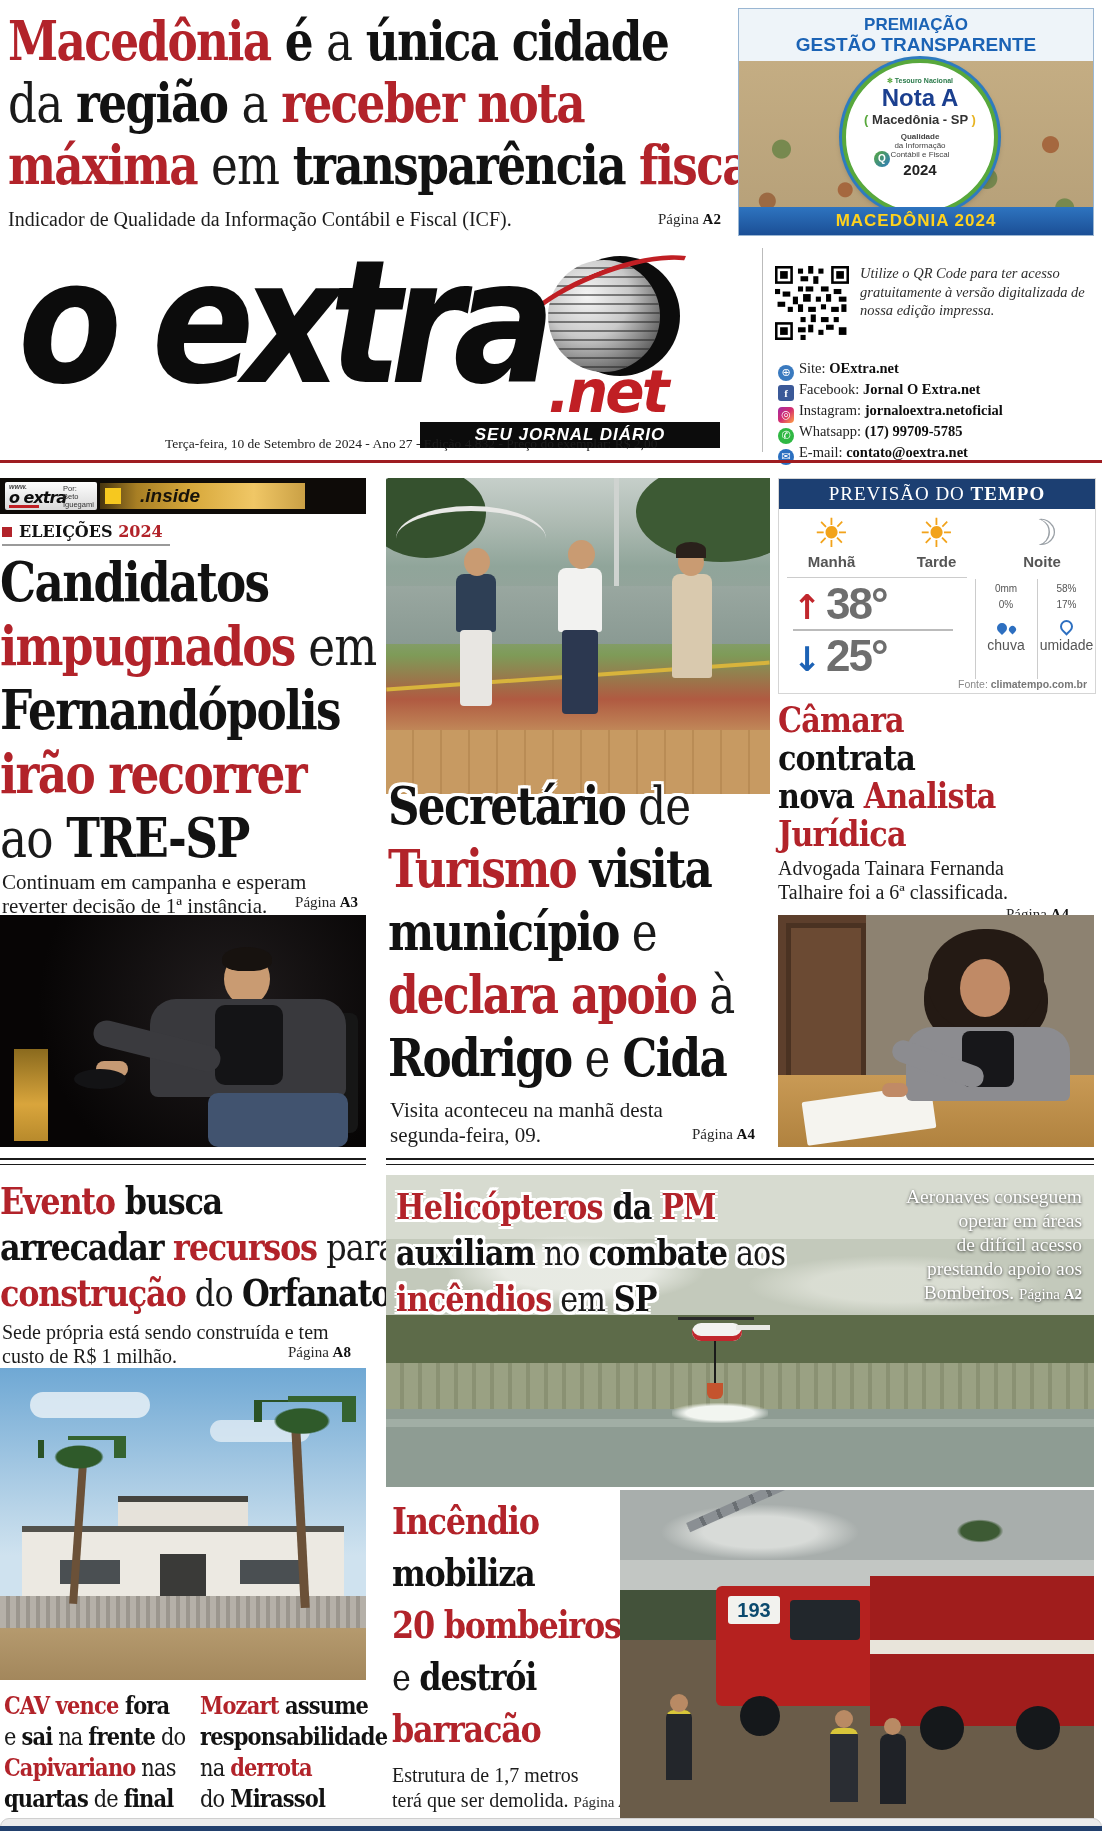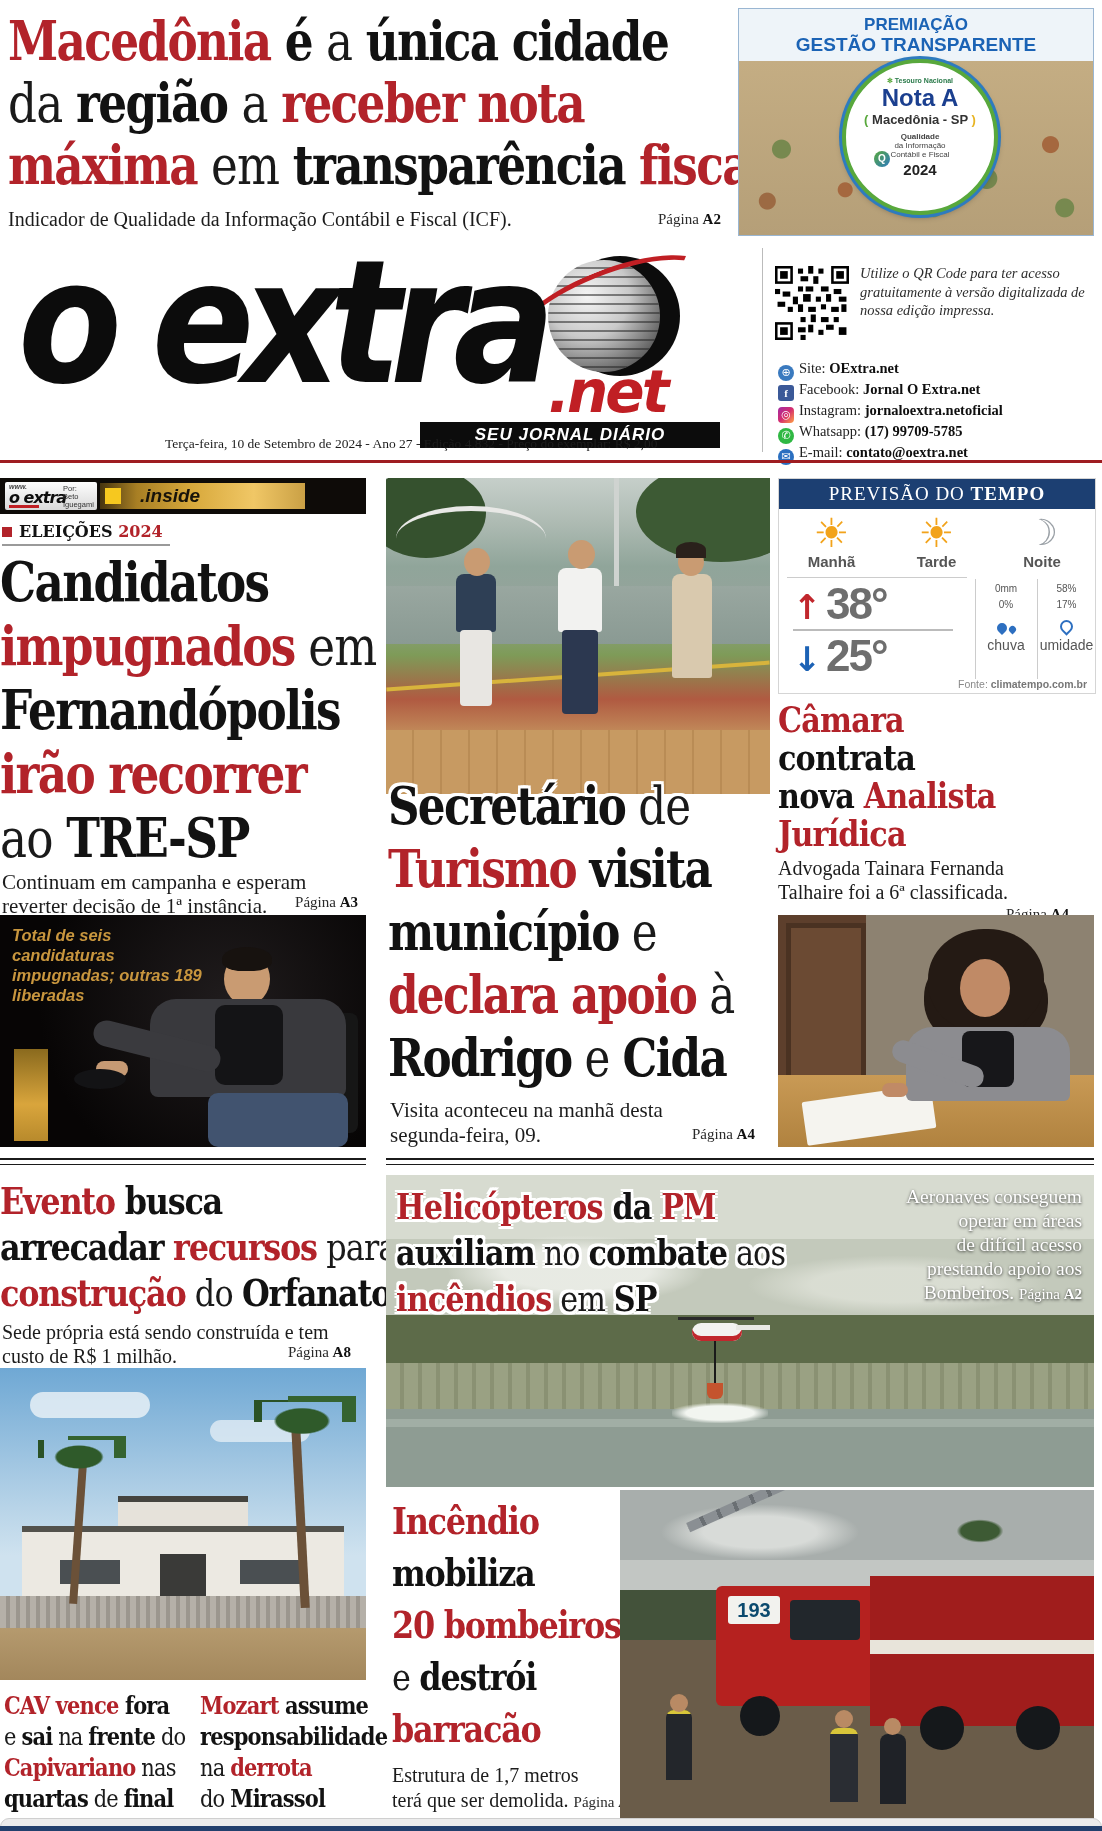--- a/index.html
+++ b/index.html
@@ -126,20 +126,21 @@
       <div style="font-size:24px;font-weight:bold;color:#1b3f8f;line-height:26px;">Nota A</div>
       <div style="font-size:13px;font-weight:bold;color:#333;line-height:18px;"><span style="color:#58a83c;">(</span> <span>Macedônia - SP</span> <span style="color:#e8b423;">)</span></div>
       <div style="font-size:8px;line-height:9px;color:#444;margin-top:3px;">
         <span class="abs" style="left:28px;top:88px;width:16px;height:16px;border-radius:50%;background:linear-gradient(135deg,#58a83c,#2e7bbf);color:#fff;font-weight:bold;font-size:10px;line-height:16px;">Q</span>
         <div><b>Qualidade</b></div>
         <div><span>da Informação</span></div>
         <div><span>Contábil e Fiscal</span></div>
       </div>
       <div style="font-size:15px;font-weight:bold;color:#222;margin-top:2px;">2024</div>
     </div>
+    <div class="abs" id="promo-band" style="left:0;top:198px;width:354px;height:28px;font-size:17px;line-height:28px;">MACEDÔNIA 2024</div>
   </div>
 
   <div class="abs" style="left:0;top:240px;width:1102px;height:218px;">
     <div class="abs" id="globe-cres" style="left:560px;top:16px;"></div>
     <div class="abs" id="globe" style="left:548px;top:20px;"></div>
     <div class="abs" id="swoosh" style="left:500px;top:30px;"></div>
     <div class="abs" id="logo-text" style="left:18px;top:8px;">o extra</div>
     <div class="abs" id="net" style="left:548px;top:118px;">.net</div>
     <div class="abs" id="tagline" style="left:420px;top:182px;width:300px;height:26px;">SEU JORNAL DIÁRIO</div>
     <div class="abs" id="dateline" style="left:165px;top:196px;">Terça-feira, 10 de Setembro de 2024 - Ano 27 - Edição 4.832 - Preço do exemplar: R$ 2,00</div>
@@ -234,21 +235,20 @@
       <div class="hl line cond"><span class="seg-blk">Candidatos</span></div>
       <div class="hl line cond"><span class="seg-red">impugnados</span><span class="seg-lt"> em</span></div>
       <div class="hl line cond"><span class="seg-blk">Fernandópolis</span></div>
       <div class="hl line cond"><span class="seg-red">irão recorrer</span></div>
       <div class="hl line cond"><span class="seg-lt">ao </span><span class="seg-blk">TRE-SP</span></div>
     </div>
     <div class="abs deck" style="left:2px;top:392px;width:356px;font-size:21px;line-height:24px;">Continuam em campanha e esperam reverter decisão de 1ª instância.</div>
     <div class="abs pagina" style="right:8px;top:416px;font-size:15px;"><span>Página </span><b>A3</b></div>
 
     <div class="abs" id="photo-lead" style="left:0;top:437px;width:366px;height:232px;">
-      <div class="abs cap" style="left:12px;top:10px;width:190px;">Total de seis candidaturas impugnadas; outras 189 liberadas</div>
       <div class="abs" style="left:14px;top:134px;width:34px;height:92px;background:linear-gradient(180deg,#8a6a1e,#d9a53c 60%,#b88a2c);"></div>
       <div class="abs" style="left:318px;top:98px;width:40px;height:120px;background:#161616;border-radius:8px;"></div>
       <div class="abs head" style="left:224px;top:38px;width:46px;height:52px;"></div>
       <div class="abs" style="left:222px;top:32px;width:50px;height:24px;background:#17120f;border-radius:50% 50% 40% 40%;"></div>
       <div class="abs" style="left:150px;top:84px;width:196px;height:98px;background:#39393d;border-radius:26px 26px 8px 8px;"></div>
       <div class="abs" style="left:215px;top:90px;width:68px;height:80px;background:#141416;border-radius:10px;"></div>
       <div class="abs" style="left:92px;top:118px;width:130px;height:26px;background:#3a3a3e;border-radius:14px;transform:rotate(14deg);"></div>
       <div class="abs" style="left:96px;top:146px;width:32px;height:16px;background:#c69a74;border-radius:8px;"></div>
       <div class="abs" style="left:74px;top:154px;width:52px;height:20px;background:#131315;border-radius:50%;"></div>
       <div class="abs" style="left:208px;top:178px;width:140px;height:54px;background:#41536f;border-radius:10px;"></div>

